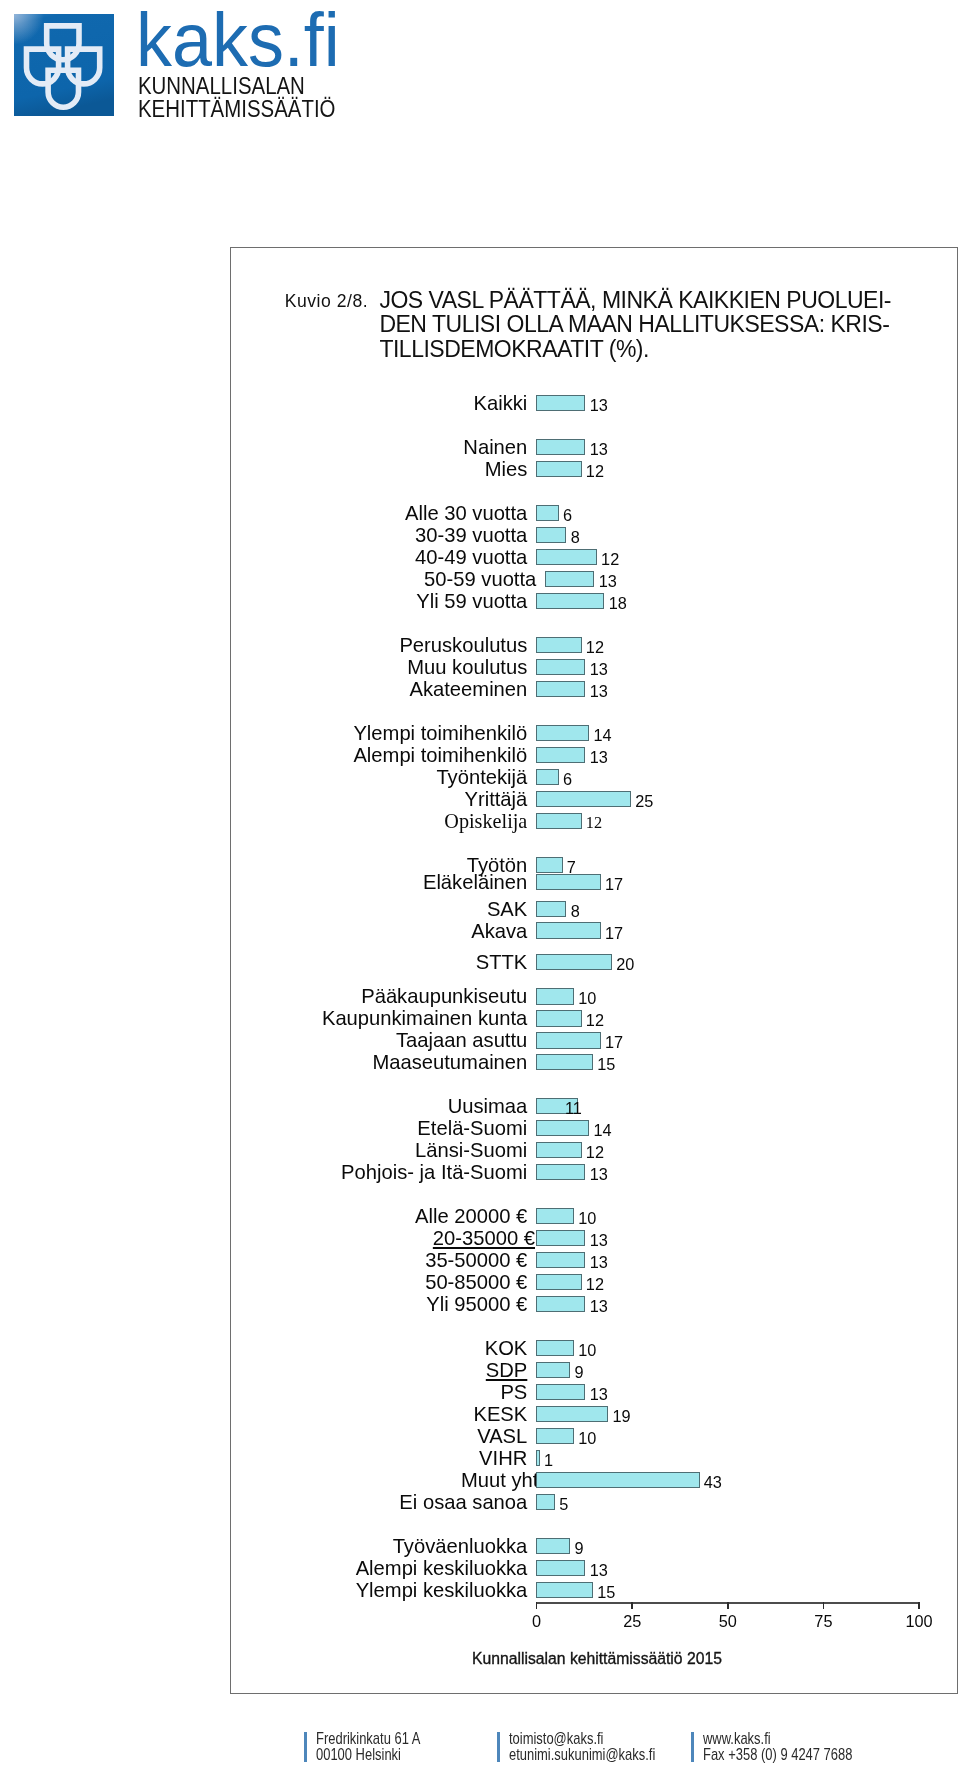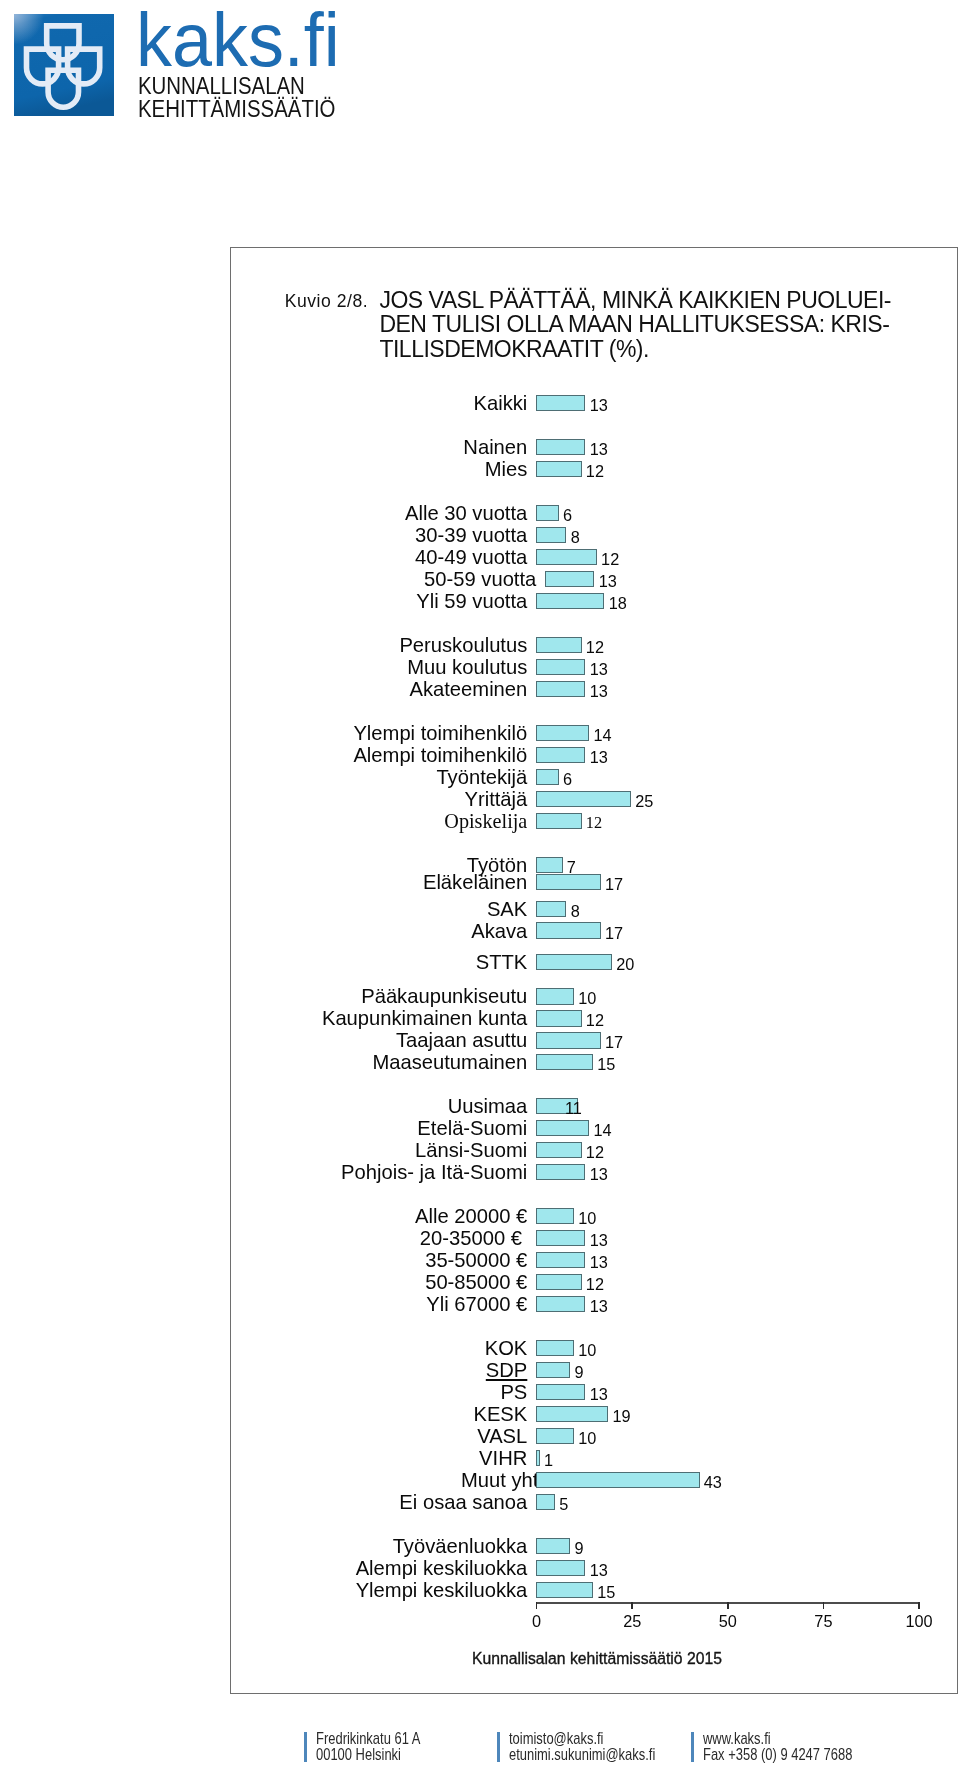--- a/index.html
+++ b/index.html
@@ -250,36 +250,36 @@
             <div class="lbl" style="right: 429.7px;">Pohjois- ja Itä-Suomi</div>
             <div class="bar" style="left: 305.9px; width: 49.47px;"></div>
             <div class="val" style="left: 359.67px;">13</div>
           </div>
           <div class="row" style="top: 958.19px; left: 0px; width: 727px;">
             <div class="lbl" style="right: 429.7px;">Alle 20000 €</div>
             <div class="bar" style="left: 305.9px; width: 38.05px;"></div>
             <div class="val" style="left: 348.25px;">10</div>
           </div>
           <div class="row" style="top: 980.16px; left: 0px; width: 727px;">
-            <div class="lbl" style="right: 435px;">20-35000 €</div>
+            <div class="lbl" style="right: 422px; text-decoration: underline;">20-35000 €</div>
             <div class="bar" style="left: 305.9px; width: 49.47px;"></div>
             <div class="val" style="left: 359.67px;">13</div>
           </div>
           <div class="row" style="top: 1002.13px; left: 0px; width: 727px;">
             <div class="lbl" style="right: 429.7px;">35-50000 €</div>
             <div class="bar" style="left: 305.9px; width: 49.47px;"></div>
             <div class="val" style="left: 359.67px;">13</div>
           </div>
           <div class="row" style="top: 1024.1px; left: 0px; width: 727px;">
             <div class="lbl" style="right: 429.7px;">50-85000 €</div>
             <div class="bar" style="left: 305.9px; width: 45.66px;"></div>
             <div class="val" style="left: 355.86px;">12</div>
           </div>
           <div class="row" style="top: 1046.07px; left: 0px; width: 727px;">
-            <div class="lbl" style="right: 429.7px;">Yli 67000 €</div>
+            <div class="lbl" style="right: 429.7px;">Yli 95000 €</div>
             <div class="bar" style="left: 305.9px; width: 49.47px;"></div>
             <div class="val" style="left: 359.67px;">13</div>
           </div>
           <div class="row" style="top: 1090.01px; left: 0px; width: 727px;">
             <div class="lbl" style="right: 429.7px;">KOK</div>
             <div class="bar" style="left: 305.9px; width: 38.05px;"></div>
             <div class="val" style="left: 348.25px;">10</div>
           </div>
           <div class="row" style="top: 1111.98px; left: 0px; width: 727px;">
             <div class="lbl" style="right: 429.7px; text-decoration: underline;">SDP</div>

